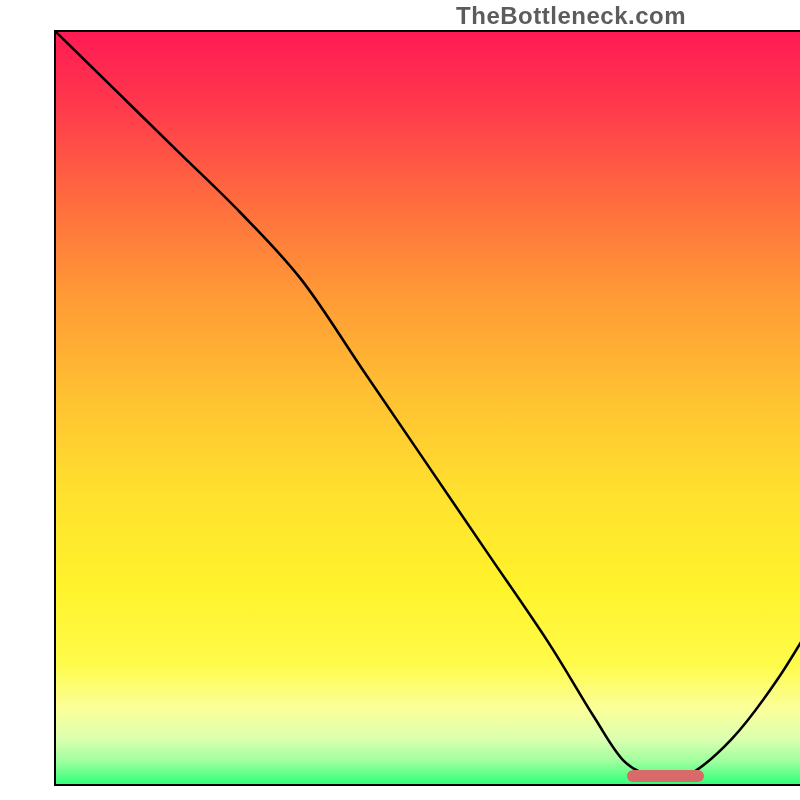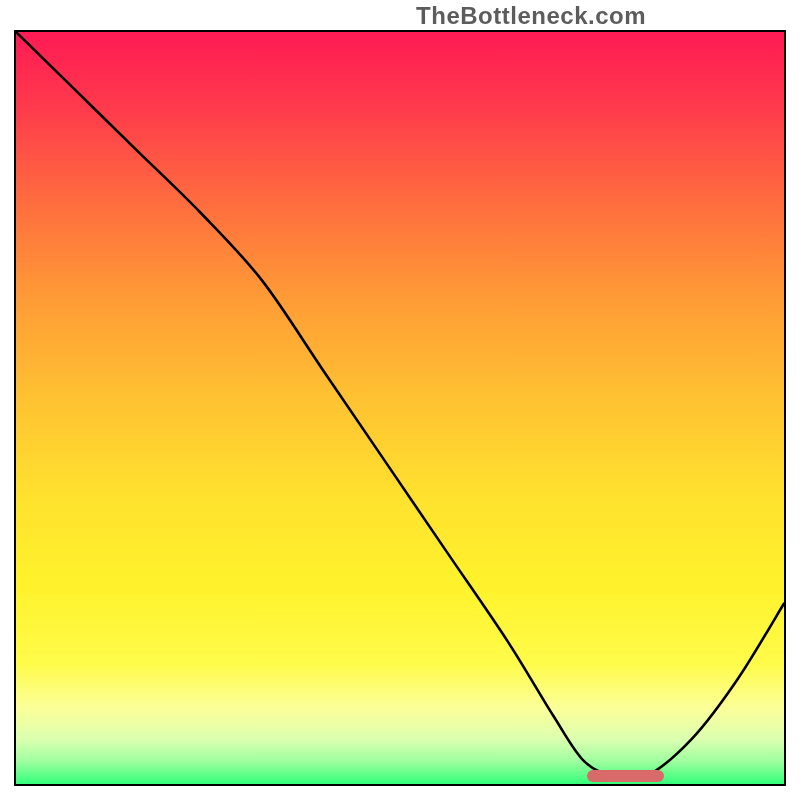--- a/index.html
+++ b/index.html
@@ -7,20 +7,21 @@
     padding: 0;
     width: 800px;
     height: 800px;
     background: #ffffff;
     font-family: Arial, Helvetica, sans-serif;
   }
   .wrap {
     position: relative;
     width: 660px;
     height: 800px;
+    margin-left: 40px;
   }
   .watermark {
     position: absolute;
     top: 2px;
     right: 14px;
     font-size: 24px;
     font-weight: 600;
     color: #5c5c5c;
     letter-spacing: 0.5px;
     z-index: 5;

